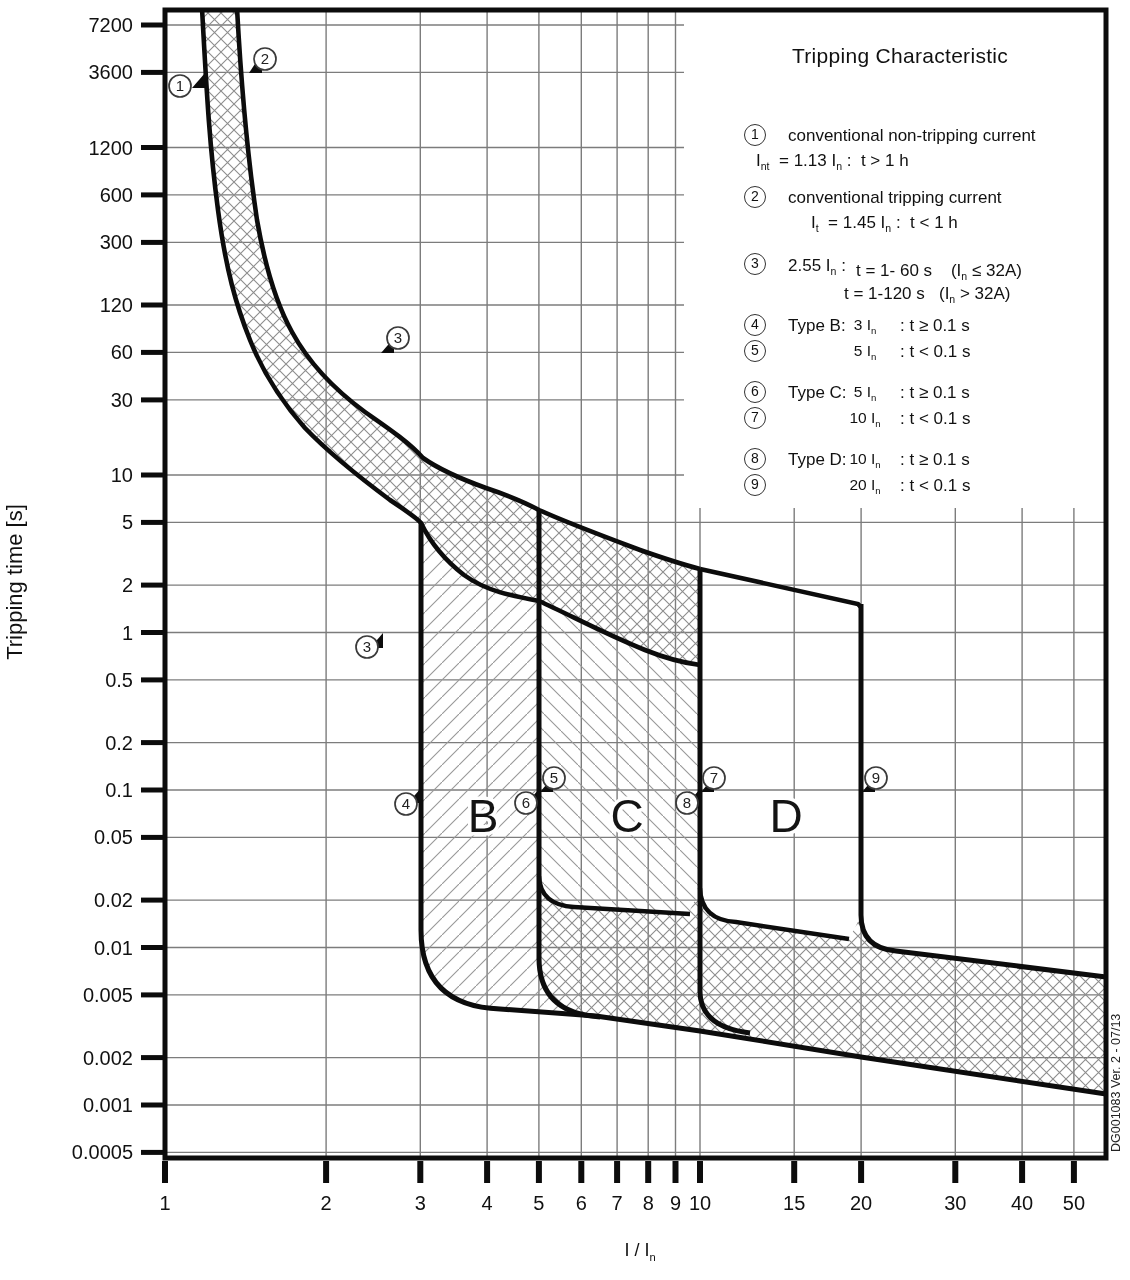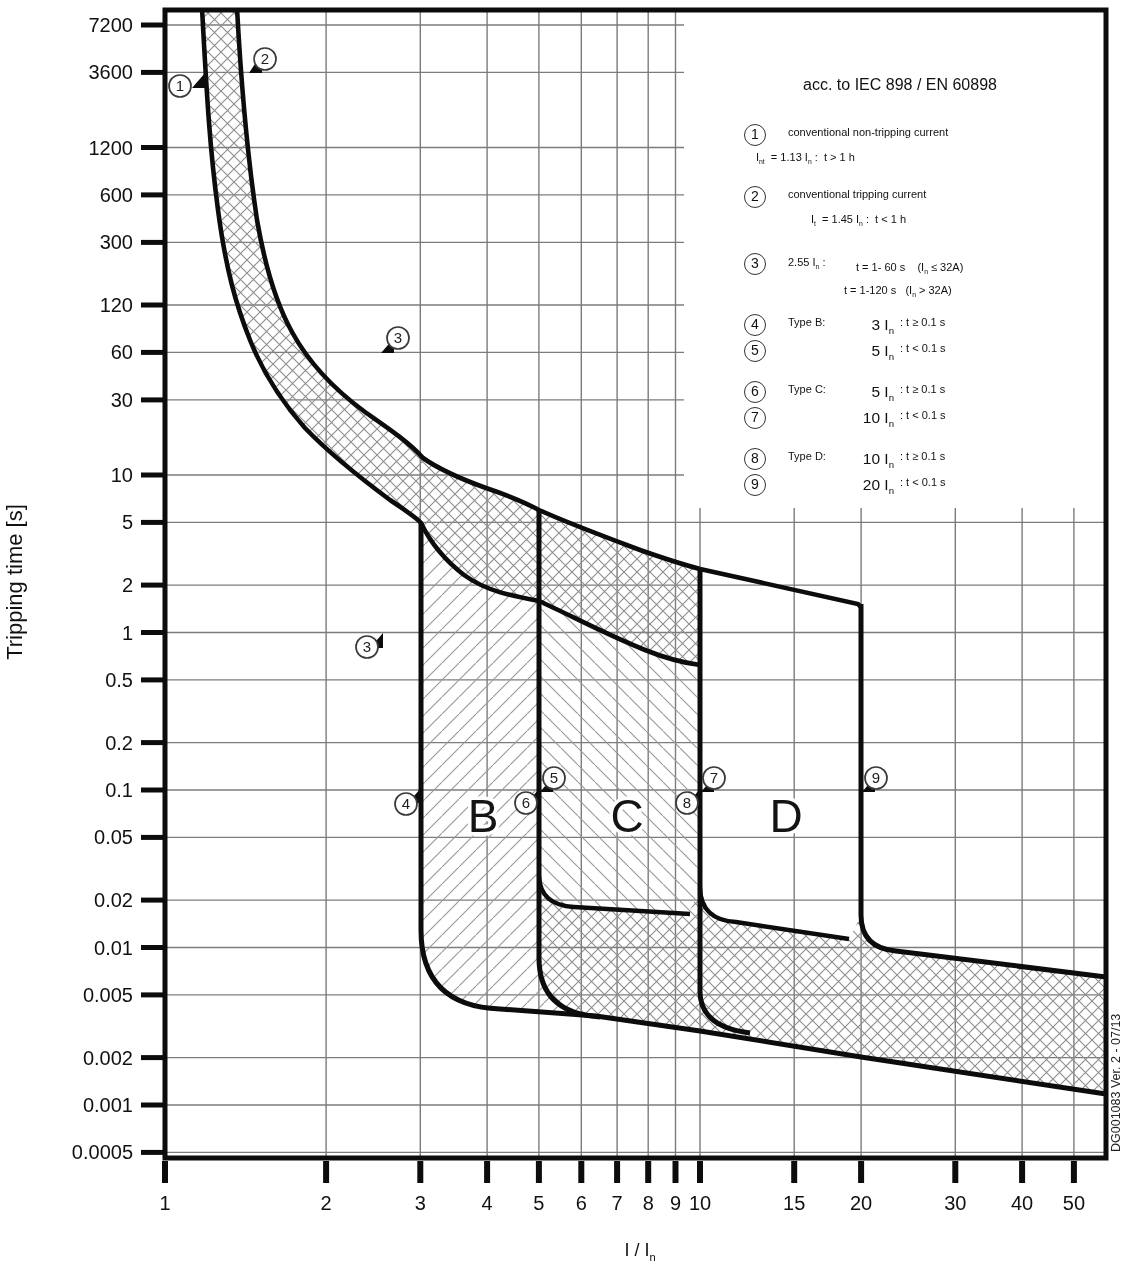--- a/index.html
+++ b/index.html
@@ -5,22 +5,22 @@
   html,body{margin:0;padding:0;background:#fff;}
   #stage{position:relative;width:1130px;height:1280px;background:#fff;overflow:hidden;
          font-family:"Liberation Sans", sans-serif;color:#111;}
   #plotwrap{position:absolute;left:0;top:0;width:1130px;height:1280px;}
   svg text{font-family:"Liberation Sans", sans-serif;}
   .legend-title{position:absolute;left:690px;top:44px;width:420px;text-align:center;
                 font-size:21px;letter-spacing:.3px;}
   .legend-subtitle{position:absolute;left:690px;top:76px;width:420px;text-align:center;font-size:16px;}
   .lg-circle{position:absolute;width:22px;height:22px;border:1.6px solid #333;border-radius:50%;
              box-sizing:border-box;text-align:center;font-size:14px;line-height:19px;background:#fff;}
-  .lg-text{position:absolute;font-size:11px;white-space:nowrap;}
-  .lg-qty{position:absolute;width:58px;text-align:right;font-size:15.5px;white-space:nowrap;}
+  .lg-text{position:absolute;font-size:17px;white-space:nowrap;}
+  .lg-qty{position:absolute;width:58px;text-align:center;font-size:15.5px;white-space:nowrap;}
   sub{font-size:.62em;line-height:0;}
   .axis-title-y{position:absolute;left:2px;top:702px;transform:rotate(-90deg);
                 transform-origin:0 0;font-size:22px;white-space:nowrap;width:240px;text-align:center;}
   .axis-title-x{position:absolute;left:595px;top:1240px;width:90px;text-align:center;font-size:18px;}
   .doc-number{position:absolute;left:1109px;top:1152px;transform:rotate(-90deg);
               transform-origin:0 0;font-size:12.5px;white-space:nowrap;color:#222;}
 </style>
 </head>
 <body>
 
@@ -190,21 +190,21 @@
         <line x1="861.1" y1="1161" x2="861.1" y2="1183" stroke="#0c0c0c" stroke-width="6"></line>
         <text x="861.1" y="1210" font-size="20" text-anchor="middle" fill="#111">20</text>
         <line x1="955.3" y1="1161" x2="955.3" y2="1183" stroke="#0c0c0c" stroke-width="6"></line>
         <text x="955.3" y="1210" font-size="20" text-anchor="middle" fill="#111">30</text>
         <line x1="1022.1" y1="1161" x2="1022.1" y2="1183" stroke="#0c0c0c" stroke-width="6"></line>
         <text x="1022.1" y="1210" font-size="20" text-anchor="middle" fill="#111">40</text>
         <line x1="1073.9" y1="1161" x2="1073.9" y2="1183" stroke="#0c0c0c" stroke-width="6"></line>
         <text x="1073.9" y="1210" font-size="20" text-anchor="middle" fill="#111">50</text>
       </svg></div>
 
-  <div class="legend-subtitle">acc. to IEC 898 / EN 60898</div>
+  <div class="legend-title">Tripping Characteristic</div>
   <div id="legend-items">
       <span class="lg-circle" style="left:744px;top:124px">1</span>
       <span class="lg-text" style="left:788px;top:126px">conventional non-tripping current</span>
       <span class="lg-text" style="left:756px;top:151px">I<sub>nt</sub>&nbsp;&nbsp;= 1.13 I<sub>n</sub> :&nbsp;&nbsp;t &gt; 1 h</span>
       <span class="lg-circle" style="left:744px;top:186px">2</span>
       <span class="lg-text" style="left:788px;top:188px">conventional tripping current</span>
       <span class="lg-text" style="left:811px;top:213px">I<sub>t</sub>&nbsp;&nbsp;= 1.45 I<sub>n</sub> :&nbsp;&nbsp;t &lt; 1 h</span>
       <span class="lg-circle" style="left:744px;top:253px">3</span>
       <span class="lg-text" style="left:788px;top:256px">2.55 I<sub>n</sub> :</span>
       <span class="lg-text" style="left:856px;top:261px">t = 1- 60 s&nbsp;&nbsp;&nbsp;&nbsp;(I<sub>n</sub> ≤ 32A)</span>

